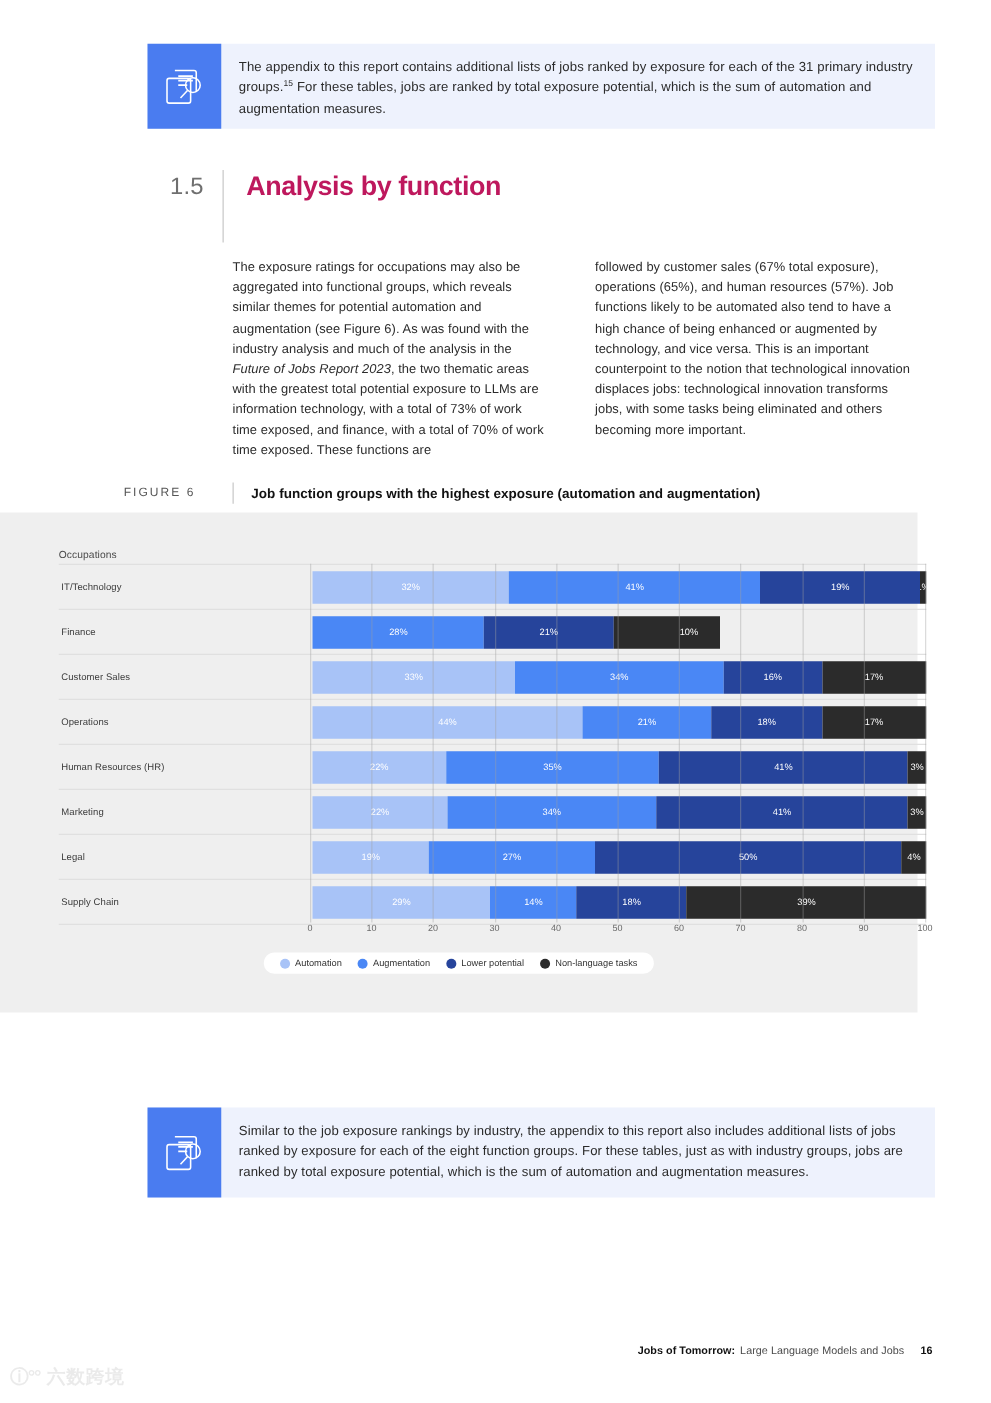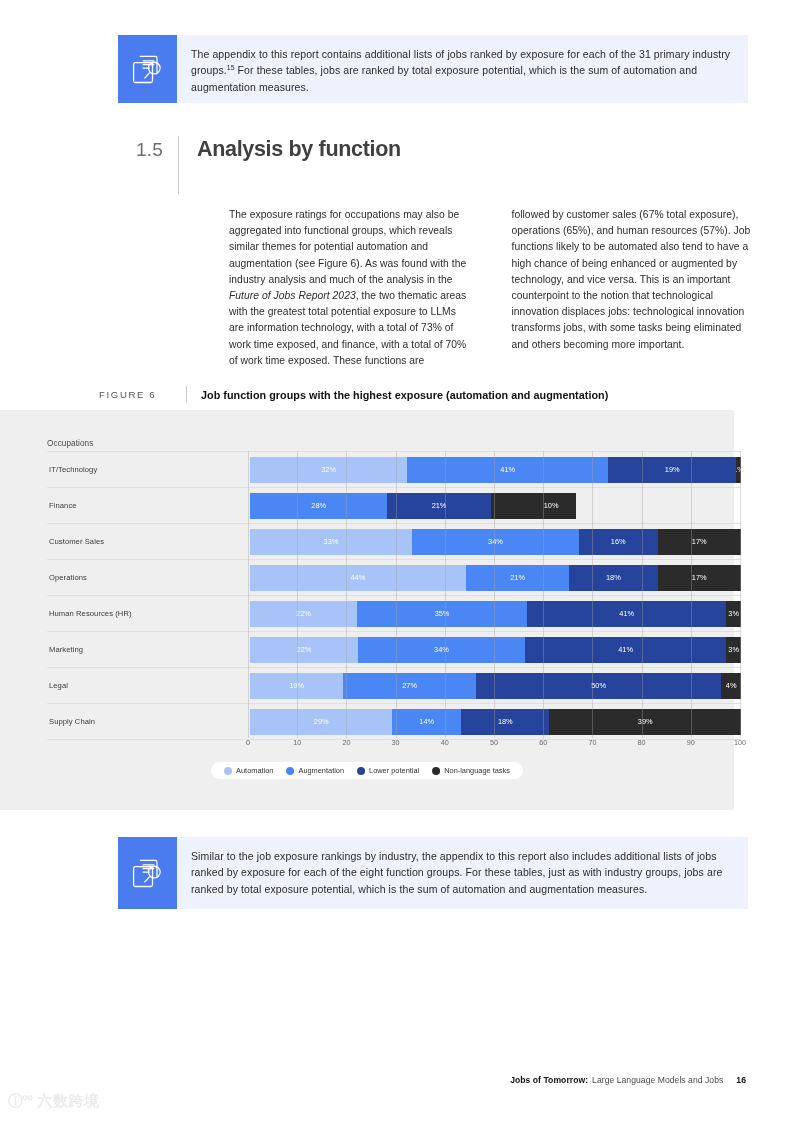--- a/index.html
+++ b/index.html
@@ -38,21 +38,21 @@
     color: #2b2b2b;
     letter-spacing: 0.01em;
   }
   .callout-text sup {
     font-size: 6.8px;
     vertical-align: super;
     line-height: 0;
   }
 
   #callout-top { left: 118px; top: 35px; width: 630px; height: 68px; }
-  #callout-bottom { left: 118px; top: 837px; width: 630px; height: 72px; }
+  #callout-bottom { left: 118px; top: 886px; width: 630px; height: 72px; }
 
   
   #section-heading {
     position: absolute;
     left: 136px;
     top: 136px;
     width: 520px;
     display: flex;
     align-items: flex-start;
   }
@@ -67,41 +67,40 @@
   .section-rule {
     width: 1px;
     background: #c9c9c9;
     align-self: stretch;
     min-height: 58px;
     margin-right: 18px;
   }
   .section-title {
     font-size: 21.5px;
     font-weight: bold;
-    color: #404040;
+    color: #be185d;
     letter-spacing: -0.015em;
     padding-top: 1px;
   }
 
   
   #body-columns {
     position: absolute;
     left: 186px;
     top: 207px;
     width: 570px;
     display: flex;
     gap: 0px;
   }
   .body-col {
     width: 252px;
     font-size: 10.3px;
     line-height: 16.2px;
     color: #2b2b2b;
     letter-spacing: 0.005em;
-    margin-left: 43px;
   }
   .body-col.right { margin-left: 38px; }
   .body-col em { font-style: italic; }
 
   
   #figure-caption {
     position: absolute;
     left: 99px;
     top: 386px;
     display: flex;

